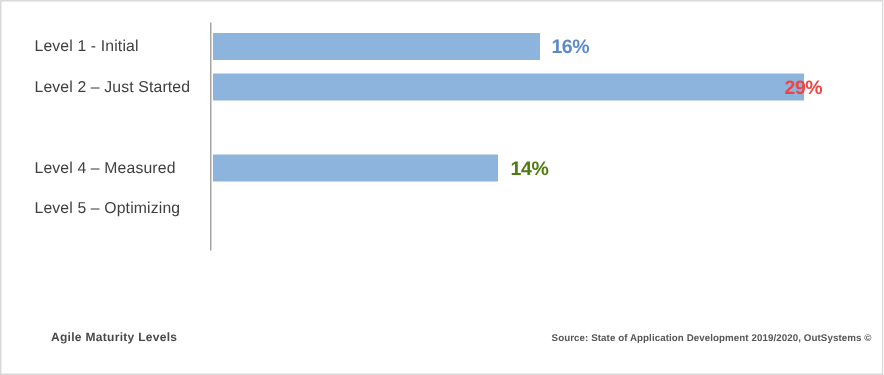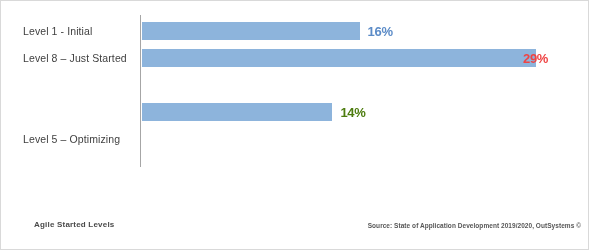--- a/index.html
+++ b/index.html
@@ -110,43 +110,44 @@
 
     <div class="bar-row">
       <span class="cat-label" style="color: rgb(63, 63, 63);">Level 1 - Initial</span>
       <div class="bar-track">
         <div class="bar-fill" style="width: 217.6px; background: rgb(141, 180, 220);"></div>
         <span class="bar-value" style="left: 225.6px; color: rgb(91, 139, 199);">16%</span>
       </div>
     </div>
 
     <div class="bar-row">
-      <span class="cat-label" style="color: rgb(63, 63, 63);">Level 8 – Just Started</span>
+      <span class="cat-label" style="color: rgb(63, 63, 63);">Level 2 – Just Started</span>
       <div class="bar-track">
         <div class="bar-fill" style="width: 394.4px; background: rgb(141, 180, 220);"></div>
         <span class="bar-value" style="left: 381px; color: #ef4444;">29%</span>
       </div>
     </div>
 
     <div class="bar-row">
     </div>
 
     <div class="bar-row">
+      <span class="cat-label" style="color: rgb(63, 63, 63);">Level 4 – Measured</span>
       <div class="bar-track">
         <div class="bar-fill" style="width: 190.4px; background: rgb(141, 180, 220);"></div>
         <span class="bar-value" style="left: 198.4px; color: #4d7c0f; text-align: center;">14%</span>
       </div>
     </div>
 
     <div class="bar-row">
       <span class="cat-label" style="color: rgb(63, 63, 63); text-align: right;">Level 5 – Optimizing</span>
     </div>
 
   </div>
 
   <div id="axis-line" style="background: rgb(166, 166, 166);"></div>
 
   <div id="footer">
-    <div id="footer-title" style="color: rgb(74, 74, 74);">Agile Started Levels</div>
+    <div id="footer-title" style="color: rgb(74, 74, 74);">Agile Maturity Levels</div>
     <div id="footer-source" style="color: rgb(87, 87, 87);">Source: State of Application Development 2019/2020, OutSystems ©</div>
   </div>
 
 </div>
 
 </body></html>

